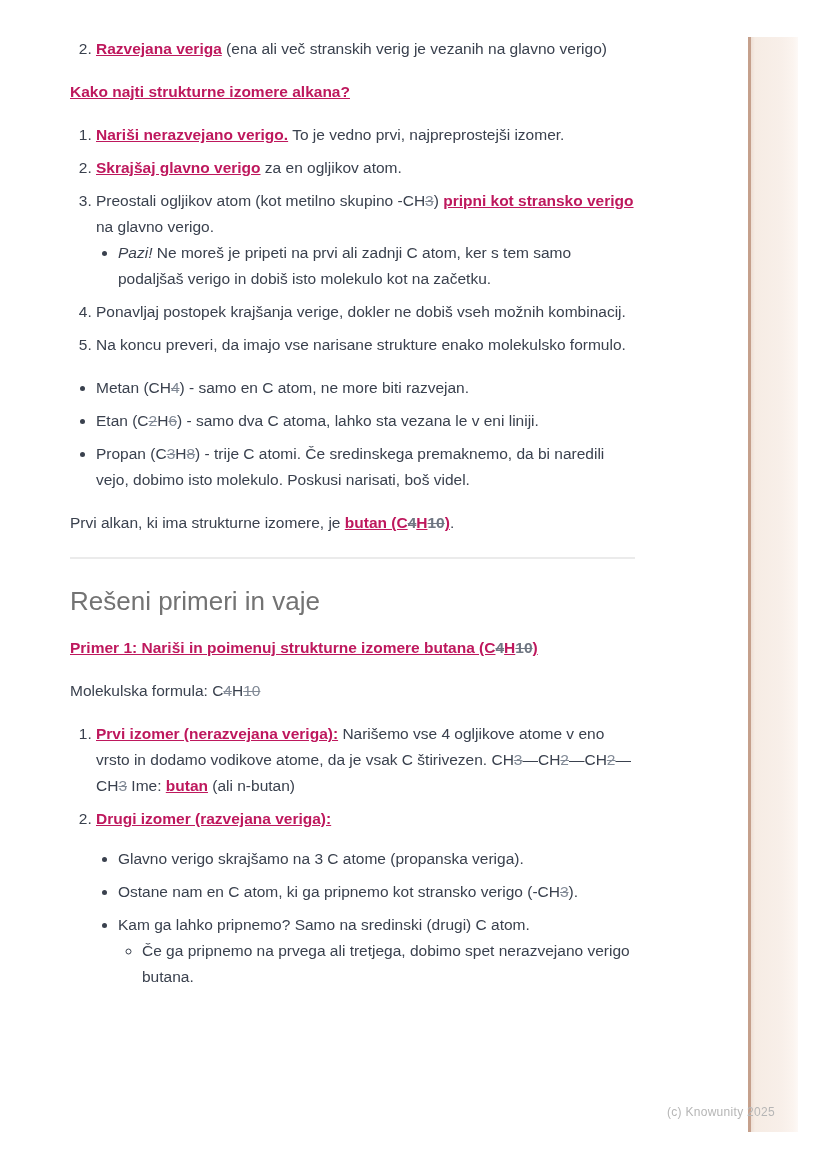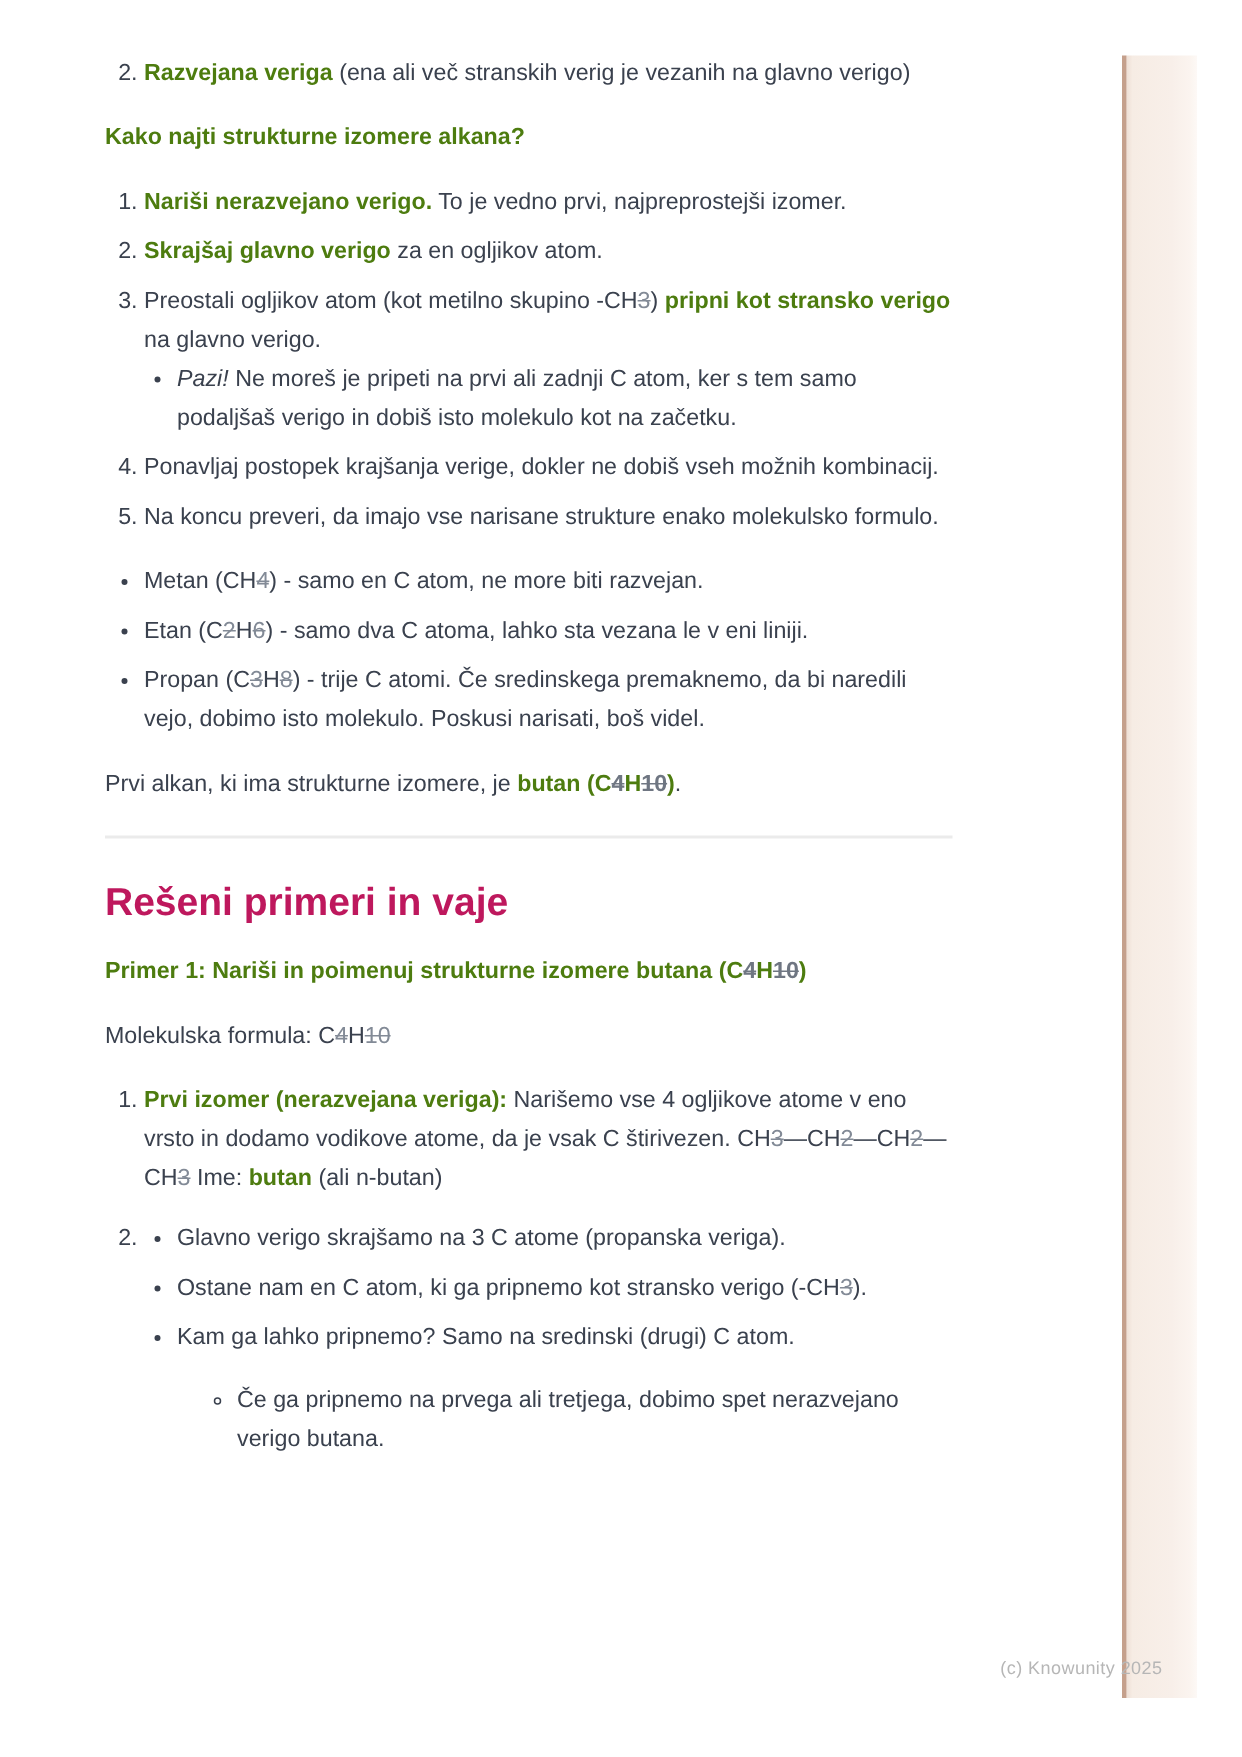--- a/index.html
+++ b/index.html
@@ -39,40 +39,40 @@
 
   
   ul.note-list { margin: 0; padding-left: 22px; list-style-type: disc; }
   ul.note-list > li { margin-top: 0; }
 
   
   ul.sub-points { margin: 14px 0 0 0; padding-left: 22px; list-style-type: disc; }
   ul.sub-points > li { margin-top: 7px; }
   ul.sub-points > li:first-child { margin-top: 0; }
 
-  ul.circle-points { margin: 16px; padding-left: 24px; list-style-type: circle; }
+  ul.circle-points { margin: 0; padding-left: 24px; list-style-type: circle; }
   ul.circle-points > li { margin-top: 0; }
 
-  .b { font-weight: 700; color: #4d7c0f; }
+  .b { font-weight: 700; color: #be185d; text-decoration: underline; }
   .i { font-style: italic; }
   .s { text-decoration: line-through; color: #828a96; }
   .b.s { color: #6f7682; }
 
   .bold-head { font-weight: 700; color: #2b3240; }
 
   hr.rule {
     border: 0; border-top: 2px solid #ebebeb;
     margin: 21px 0;
   }
 
   h2.section-title {
     margin: 25px 0 17px 0;
     font-size: 26px; line-height: 34px;
-    font-weight: 700;
-    color: #be185d;
+    font-weight: 400;
+    color: #737373;
   }
 
   .watermark {
     position: absolute; z-index: 2;
     right: 53px; bottom: 52px;
     font-size: 12px; line-height: 14px;
     color: #b6b6b6;
     letter-spacing: 0.3px;
   }
 </style>
@@ -117,20 +117,21 @@
 
     <h2 class="section-title"><span>Rešeni primeri in vaje</span></h2>
 
     <p class="bold-head"><span class="b">Primer 1: Nariši in poimenuj strukturne izomere butana (C</span><span class="b s">4</span><span class="b">H</span><span class="b s">10</span><span class="b">)</span></p>
 
     <p><span>Molekulska formula: C</span><span class="s">4</span><span>H</span><span class="s">10</span></p>
 
     <ol>
       <li><span class="b">Prvi izomer (nerazvejana veriga):</span><span> Narišemo vse 4 ogljikove atome v eno vrsto in dodamo vodikove atome, da je vsak C štirivezen. CH</span><span class="s">3</span><span>—CH</span><span class="s">2</span><span>—CH</span><span class="s">2</span><span>—CH</span><span class="s">3</span><span> Ime: </span><span class="b">butan</span><span> (ali n-butan)</span></li>
       <li>
+        <span><span class="b">Drugi izomer (razvejana veriga):</span></span>
         <ul class="sub-points">
           <li><span>Glavno verigo skrajšamo na 3 C atome (propanska veriga).</span></li>
           <li><span>Ostane nam en C atom, ki ga pripnemo kot stransko verigo (-CH</span><span class="s">3</span><span>).</span></li>
           <li>
             <span><span>Kam ga lahko pripnemo? Samo na sredinski (drugi) C atom.</span></span>
             <ul class="circle-points">
               <li><span>Če ga pripnemo na prvega ali tretjega, dobimo spet nerazvejano verigo butana.</span></li>
             </ul>
           </li>
         </ul>

